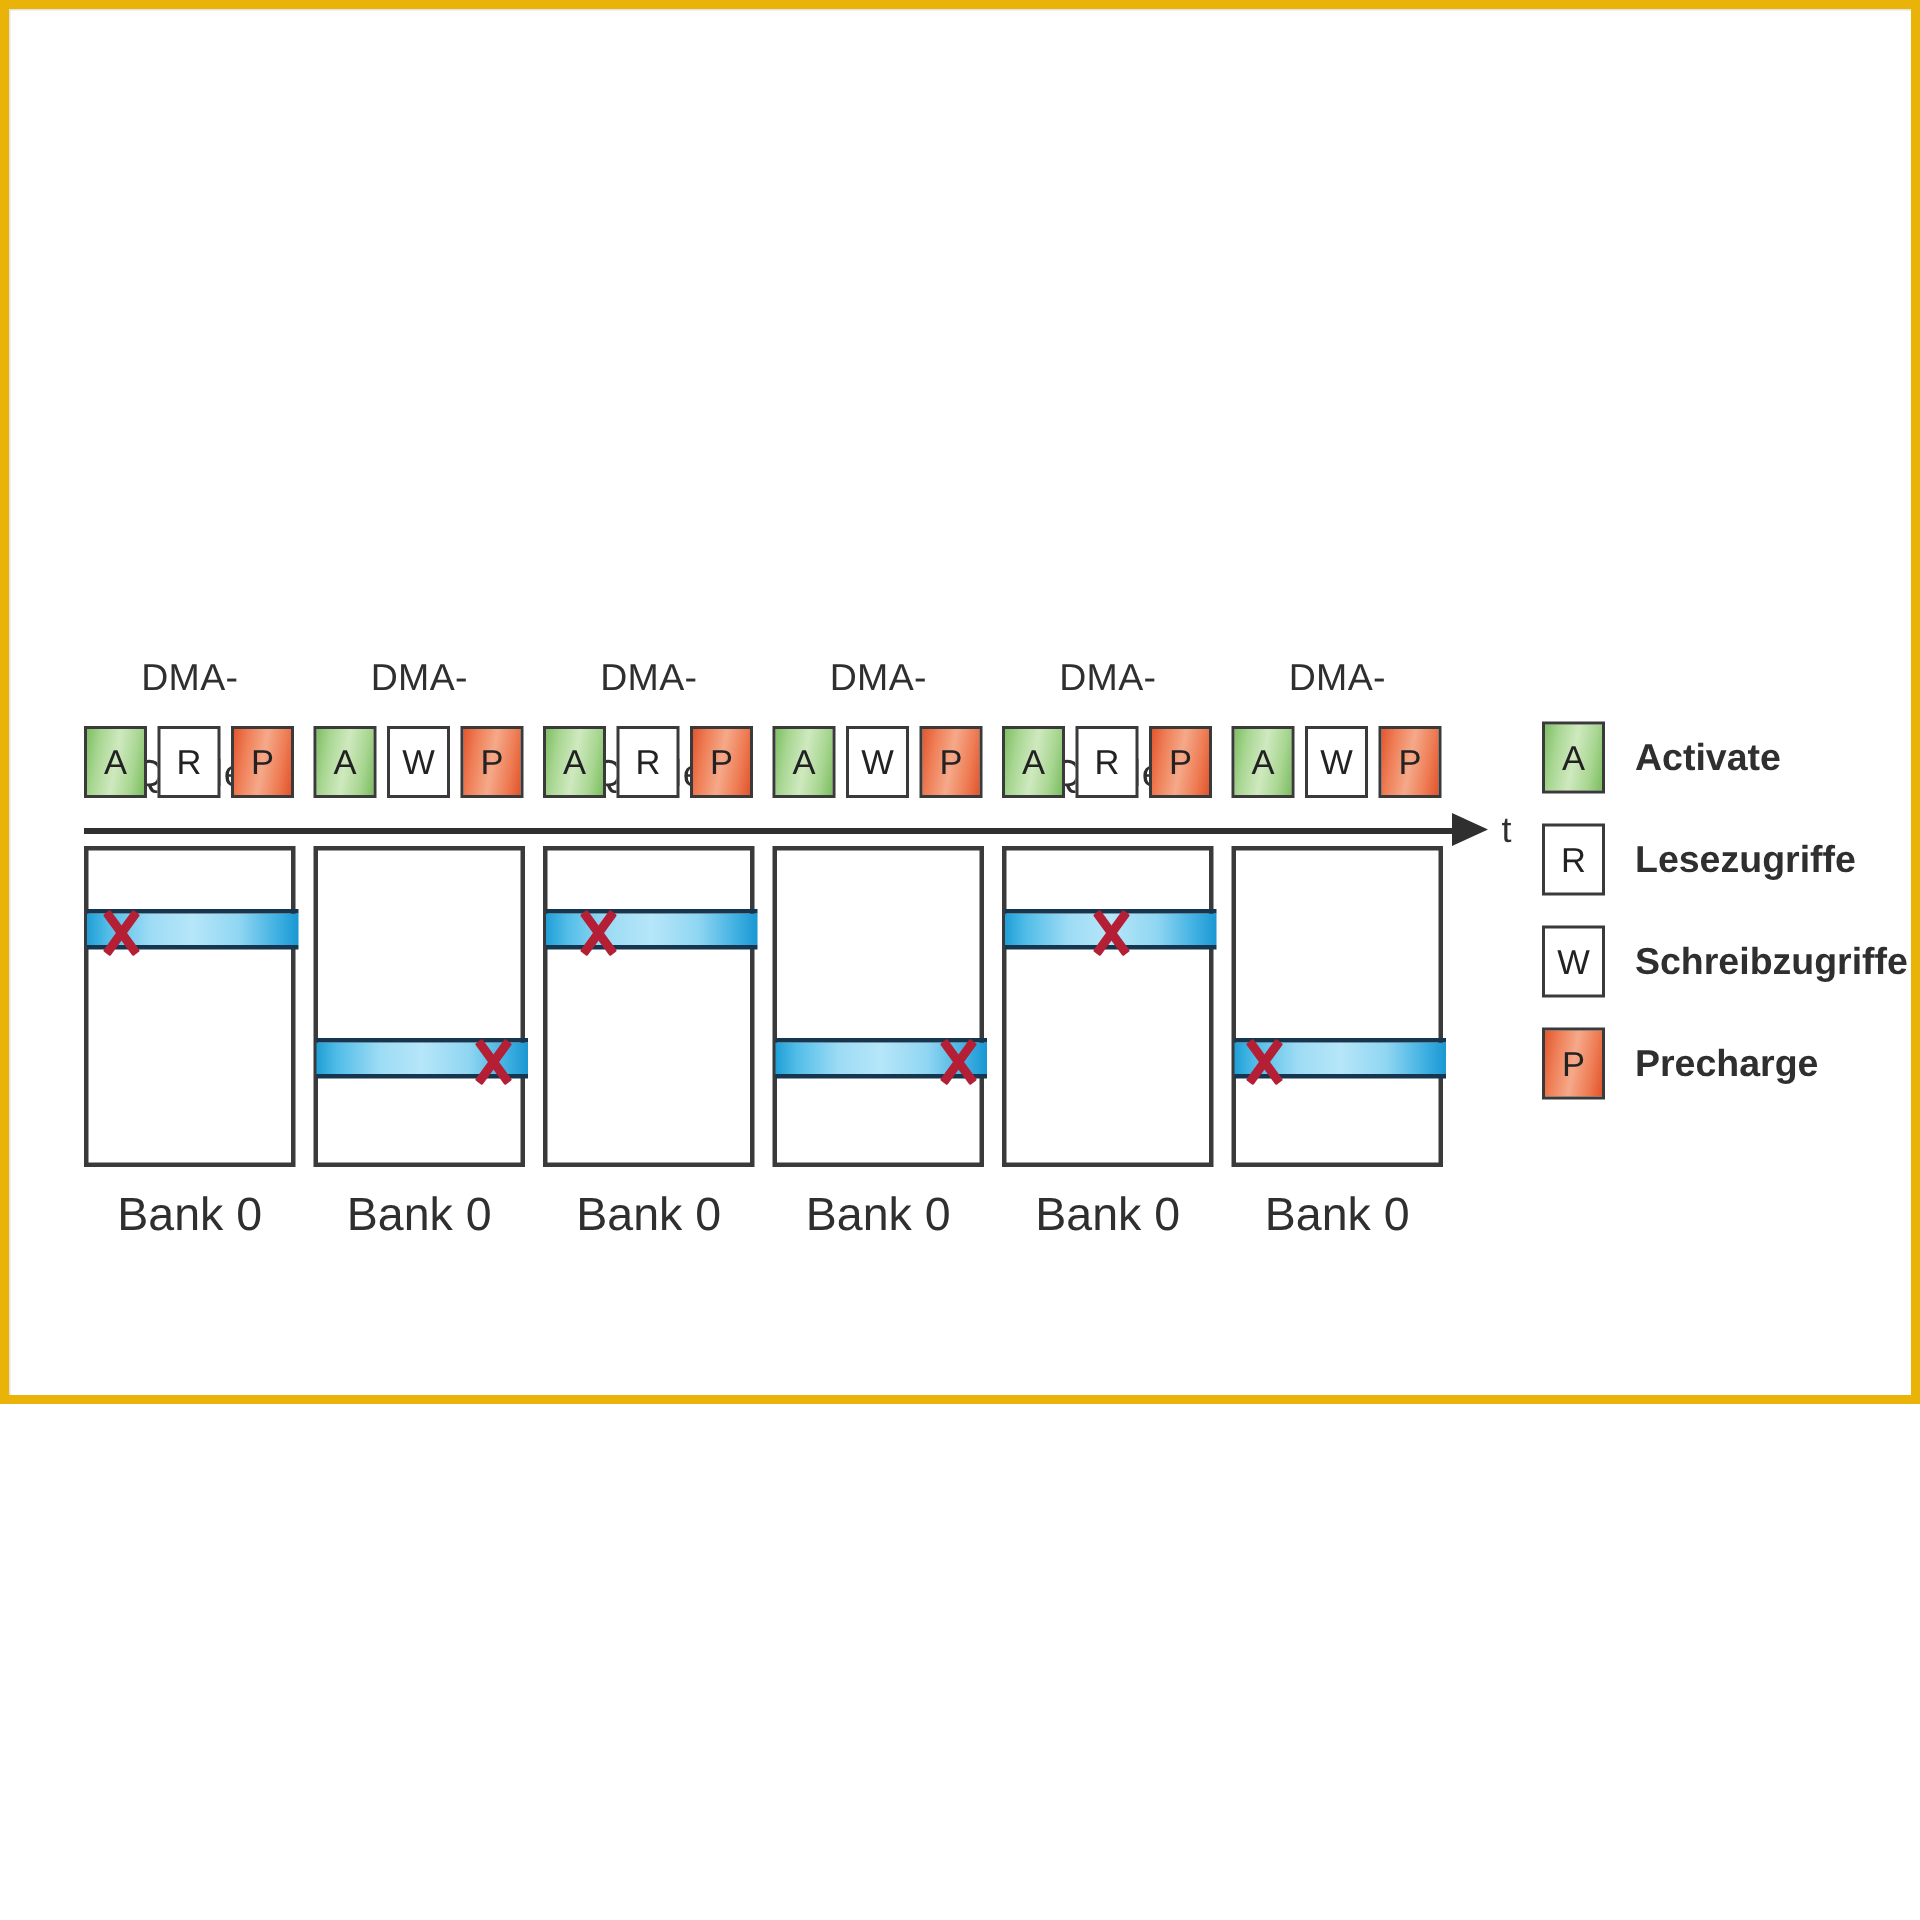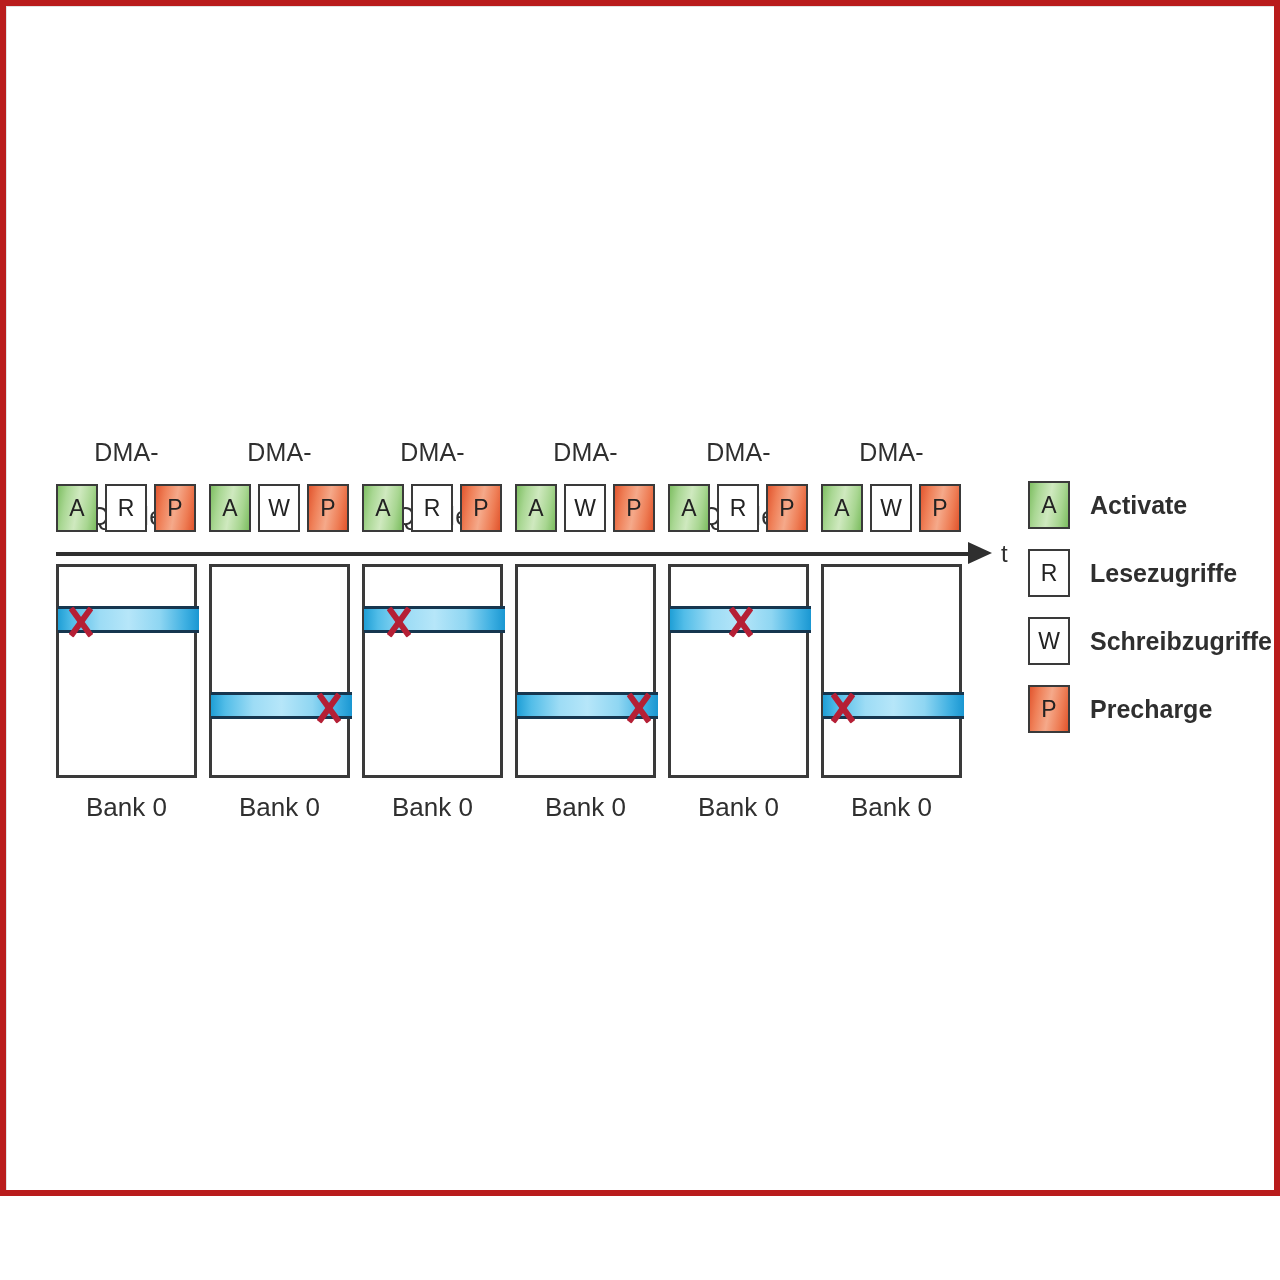--- a/index.html
+++ b/index.html
@@ -4,23 +4,23 @@
 <title>DRAM DMA Bank Access Diagram</title>
 <style>
   html, body {
     margin: 0;
     padding: 0;
     background: #ffffff;
   }
   #canvas {
     position: relative;
     width: 1280px;
-    height: 1196px;
+    height: 936px;
     background: #ffffff;
-    border: 6px solid #b91c1c;
+    border: 6px solid #eab308;
     box-sizing: border-box;
     overflow: hidden;
     font-family: "Liberation Sans", "DejaVu Sans", sans-serif;
     color: #2b2b2b;
   }
   #frame-edge {
     position: absolute;
     left: 0; top: 0;
     width: 1280px; height: 1280px;
     box-sizing: border-box;
@@ -131,21 +131,21 @@
     border-radius: 1px;
   }
   .x-mark::before { transform: translateX(-50%) rotate(36deg); }
   .x-mark::after  { transform: translateX(-50%) rotate(-36deg); }
 
   .bank-label {
     position: absolute;
     top: 786px;
     width: 141px;
     text-align: center;
-    font-size: 26px;
+    font-size: 31px;
     color: #2f2f2f;
   }
 
   
   #legend { position: absolute; left: 1022px; top: 475px; }
   .legend-row {
     position: absolute;
     left: 0;
     height: 48px;
     display: flex;

